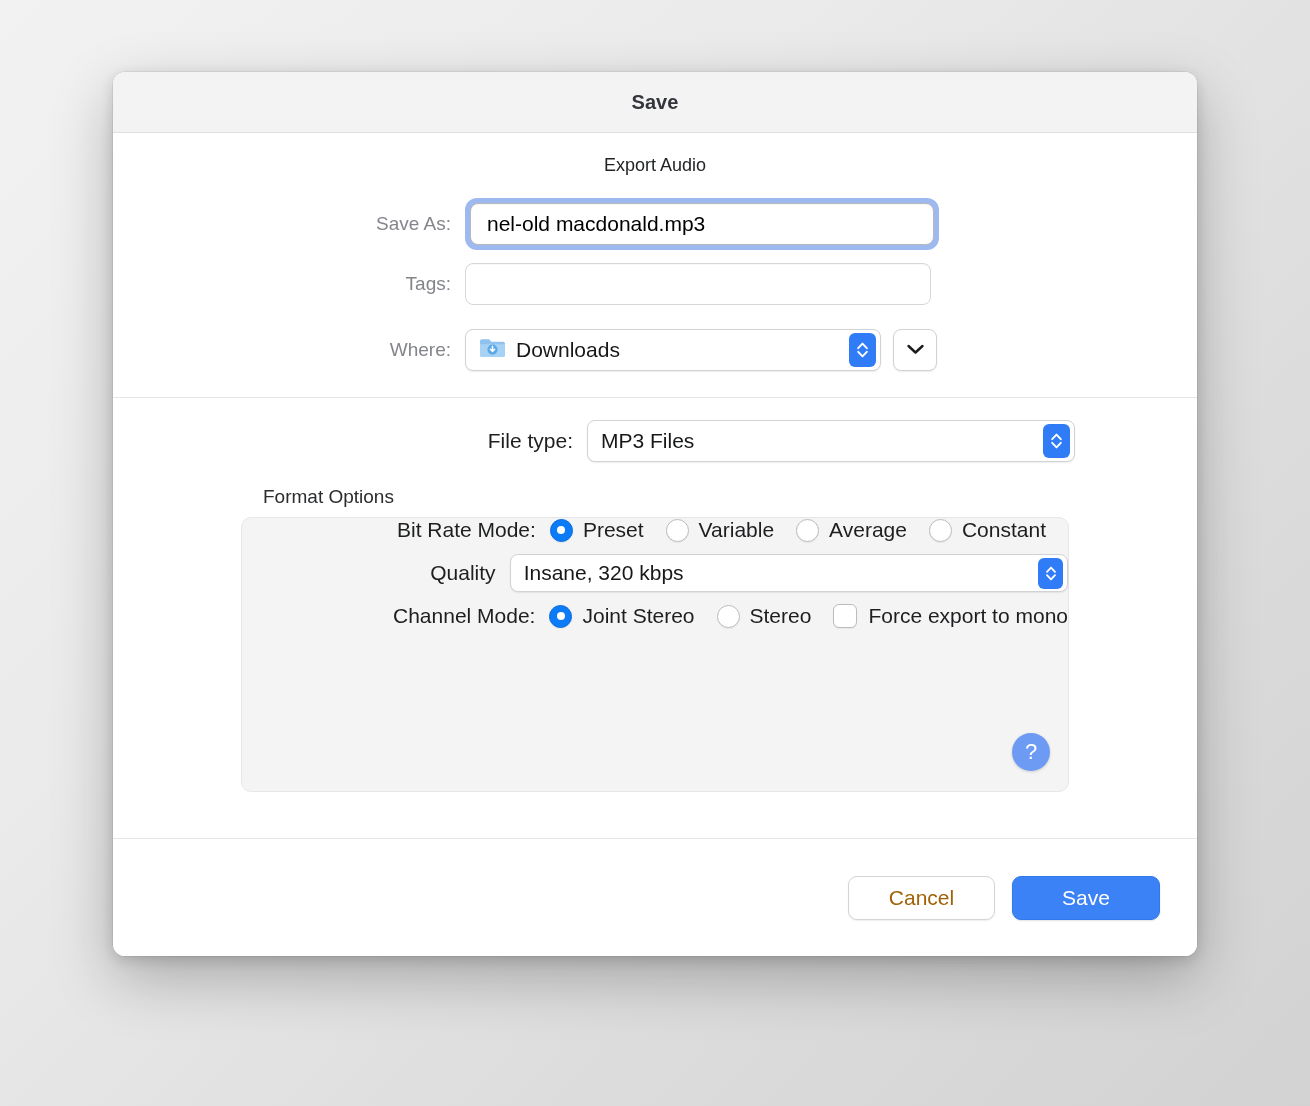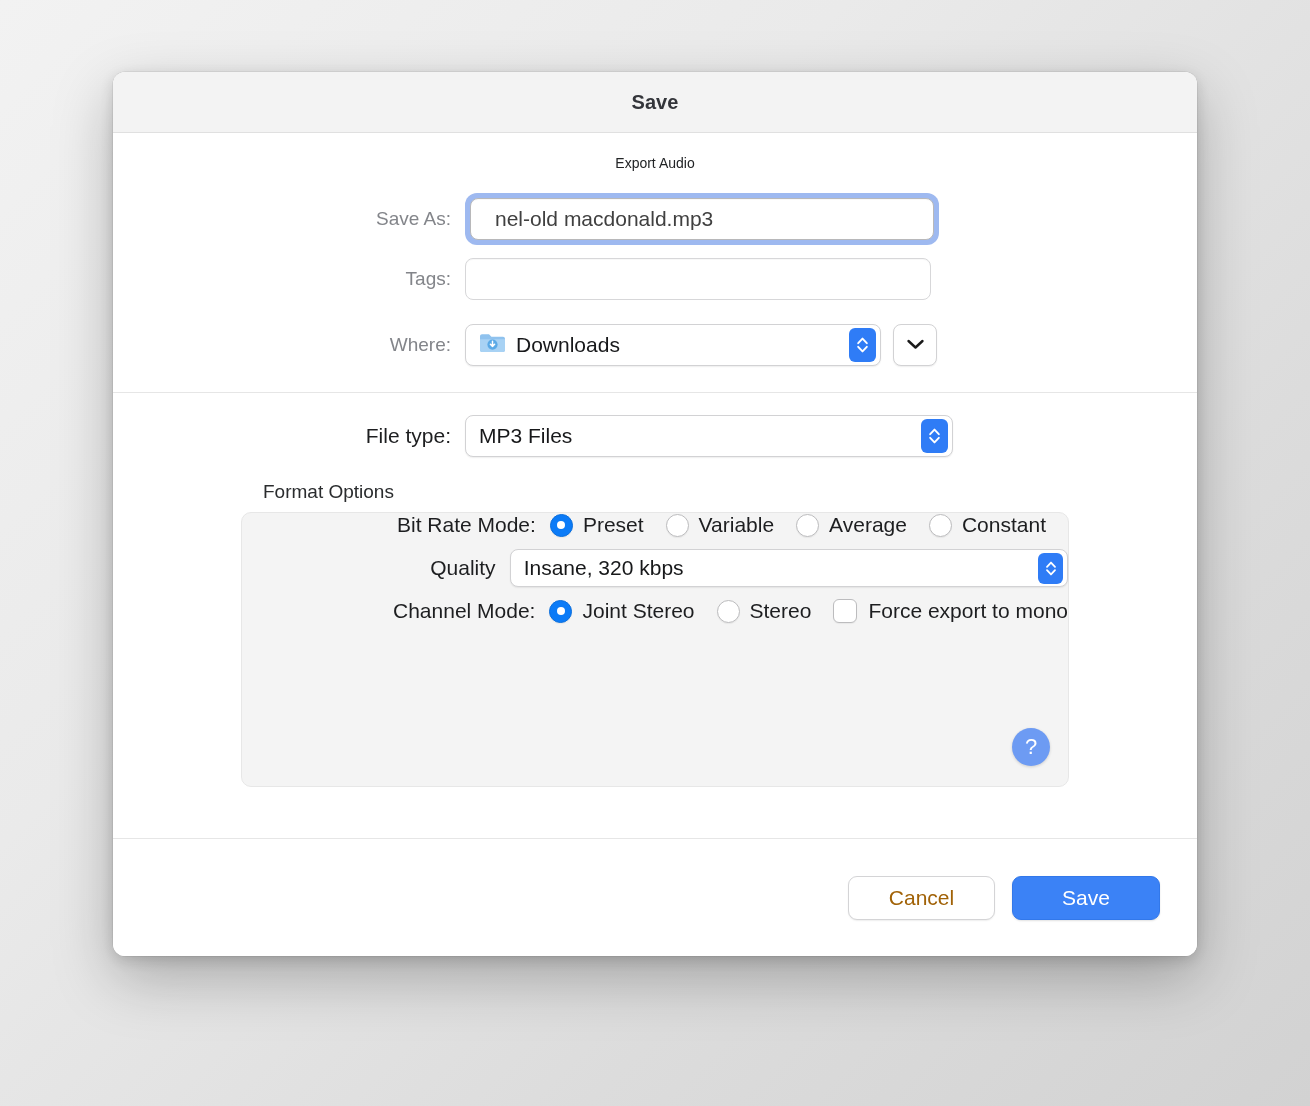--- a/index.html
+++ b/index.html
@@ -52,21 +52,21 @@
   
   .top-section {
     padding-top: 22px;
     background: #ffffff;
     border-bottom: 1px solid #e6e6e6;
     padding-bottom: 20px;
   }
 
   .export-title {
     text-align: center;
-    font-size: 14px;
+    font-size: 18px;
     color: #222426;
     margin-bottom: 22px;
   }
 
   .field-row {
     display: flex;
     align-items: center;
     margin-bottom: 13px;
   }
   .field-row.where-row { margin-top: 24px; margin-bottom: 6px; }
@@ -81,24 +81,24 @@
   }
 
   
   .text-input {
     box-sizing: border-box;
     height: 42px;
     border-radius: 8px;
     border: 1px solid #ccccce;
     background: #ffffff;
     font-size: 21px;
-    color: #404040;
-    display: flex;
-    align-items: center;
-    padding: 0 24px;
+    color: #000000;
+    display: flex;
+    align-items: center;
+    padding: 0 16px;
     box-shadow: 0 1px 1px rgba(0,0,0,0.03) inset;
   }
   .saveas-wrap {
     width: 474px;
     padding: 5px;
     border-radius: 12px;
     background: #9eb9f0;
     box-sizing: border-box;
   }
   .saveas-wrap .text-input {
@@ -158,21 +158,21 @@
     box-shadow: 0 1px 1.5px rgba(0,0,0,0.07);
     box-sizing: border-box;
   }
 
   
   .mid-section {
     background: #ffffff;
     padding-top: 22px;
     flex: 1 1 auto;
   }
-  .filetype-row { display: flex; align-items: center; margin-bottom: 24px; }
+  .filetype-row { display: flex; align-items: center; margin-bottom: 24px; justify-content: center; }
   .filetype-label {
     width: 352px;
     text-align: right;
     padding-right: 14px;
     font-size: 21px;
     color: #1d1e20;
     box-sizing: border-box;
   }
   .filetype-popup { width: 488px; }
 

